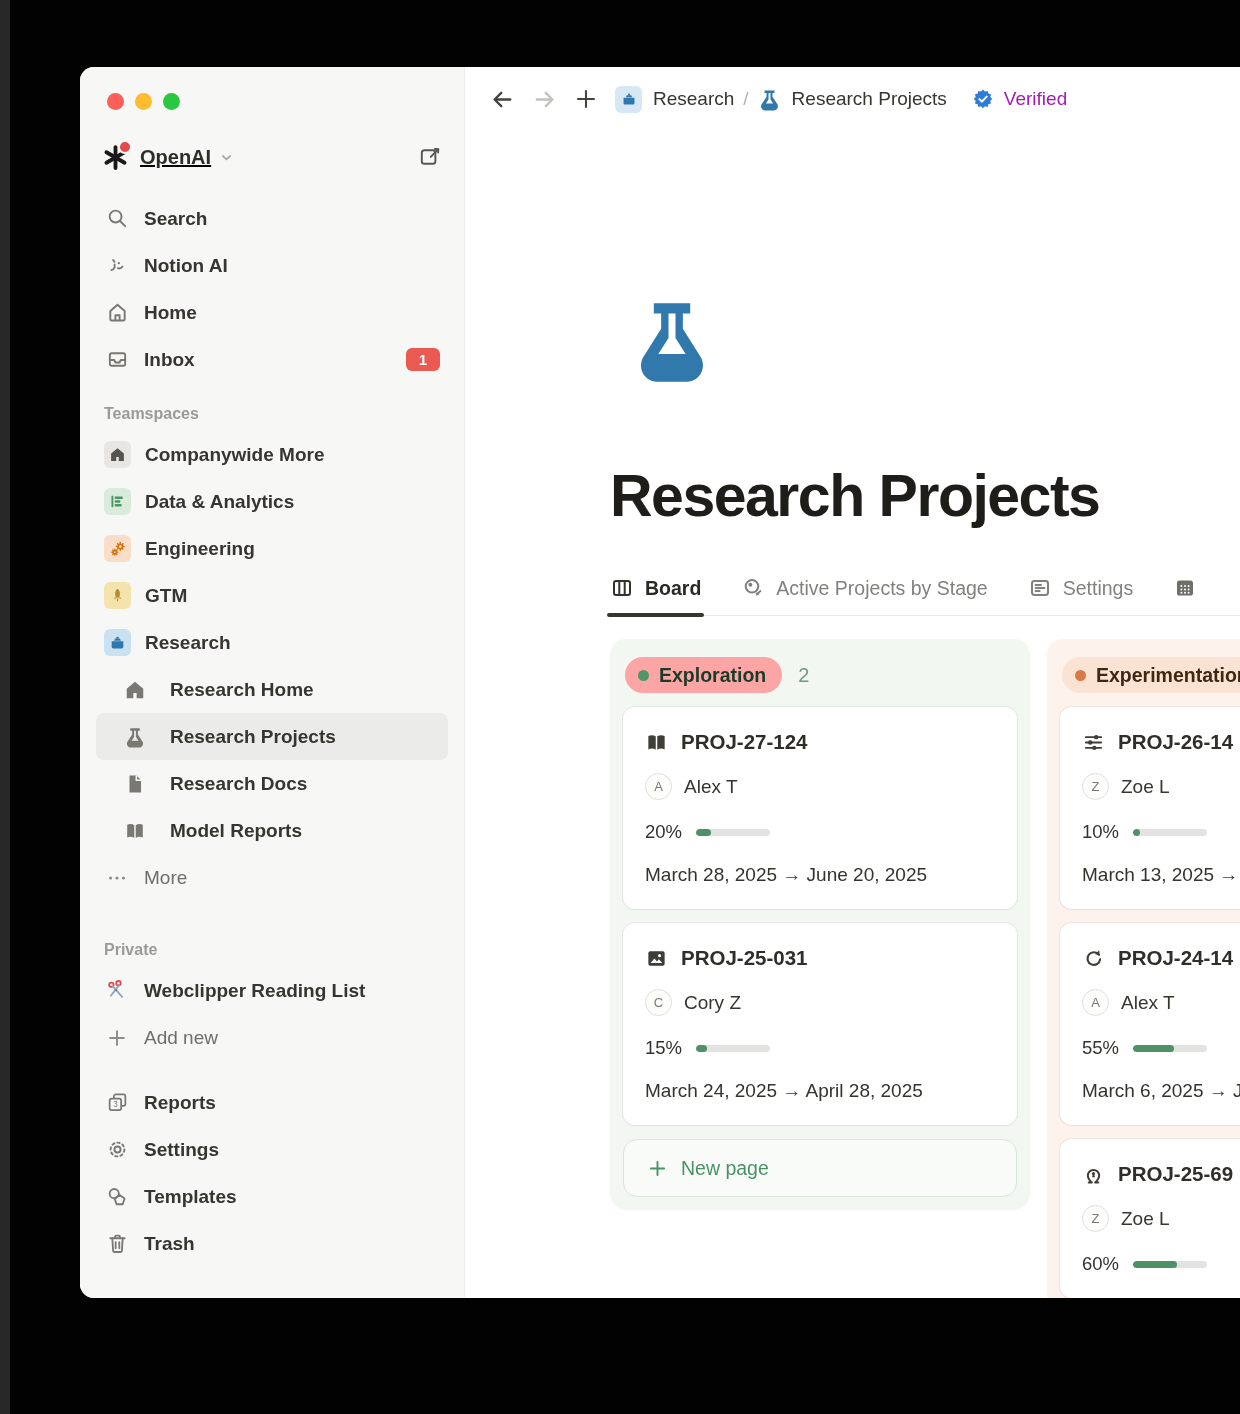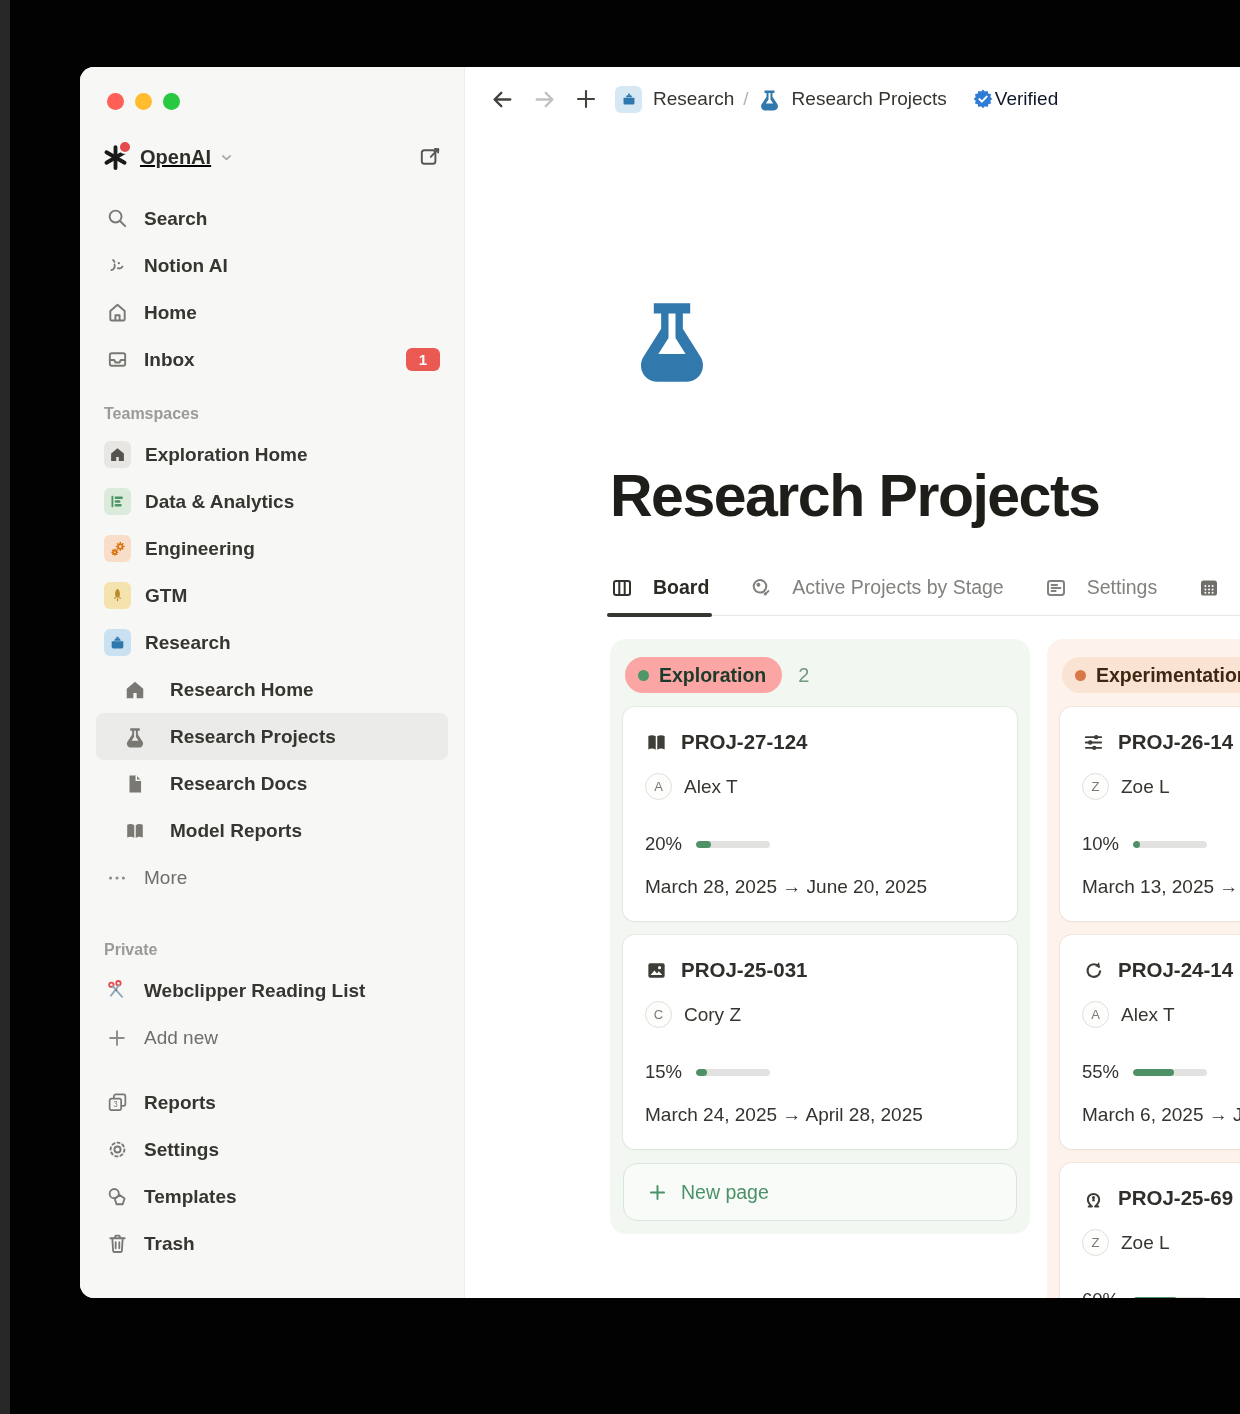--- a/index.html
+++ b/index.html
@@ -50,28 +50,28 @@
   .main{flex:1;background:#fff;display:flex;flex-direction:column;min-width:0;overflow:hidden;}
   .topbar{height:64px;display:flex;align-items:center;padding-left:25px;flex-shrink:0;}
   .tb-ic{display:flex;align-items:center;margin-right:17px;}
   .tb-back{color:#44423d;}.tb-fwd{color:#c3c1be;}.tb-plus{color:#44423d;}
   .crumb-chip{width:27px;height:27px;border-radius:6px;background:#d7e8f5;display:flex;
     align-items:center;justify-content:center;margin-right:11px;}
   .crumb-txt{font-size:19px;font-weight:500;color:#37352f;}
   .crumb-sep{font-size:19px;color:#b4b2ae;margin:0 9px;}
   .crumb-flask{display:flex;margin-right:11px;color:#3178ad;}
   .verified-wrap{display:flex;align-items:center;margin-left:24px;}
-  .verified-lbl{font-size:19px;color:#0f172a;}
+  .verified-lbl{font-size:19px;color:#a21caf;margin-left:9px;}
   .content{flex:1;padding-left:145px;box-sizing:border-box;min-width:0;}
   .page-icon{margin-top:163px;margin-left:20px;width:84px;height:92px;color:#3178ad;}
   .page-title{margin-top:76px;font-size:59px;font-weight:700;color:#1e1d1a;
     letter-spacing:-1.5px;}
   .tabs{display:flex;align-items:center;gap:40px;margin-top:46px;
     border-bottom:1px solid #e9e8e6;}
-  .tab{display:flex;align-items:flex-start;gap:19px;padding-bottom:15px;position:relative;
+  .tab{display:flex;align-items:center;gap:11px;padding-bottom:15px;position:relative;
     white-space:nowrap;}
   .tab .t-ic{display:flex;color:#82817e;}
   .tab .t-lbl{font-size:19.5px;color:#82817e;font-weight:500;}
   .tab.active .t-ic{color:#32312c;}
   .tab.active .t-lbl{color:#2a2923;font-weight:700;}
   .tab.active::after{content:'';position:absolute;left:-3px;right:-3px;bottom:-2px;
     height:4px;background:#37352f;border-radius:2px;}
   
   .board{display:flex;gap:17px;margin-top:23px;align-items:flex-start;}
   .column{width:420px;border-radius:16px;padding:13px;box-sizing:border-box;flex-shrink:0;}
@@ -88,21 +88,21 @@
   .card{background:#fff;border-radius:12px;padding:23px 22px;margin-top:14px;
     box-shadow:0 0 0 1px rgba(15,15,15,0.05),0 1px 3px rgba(15,15,15,0.04);}
   .card-title{display:flex;align-items:center;gap:13px;font-size:20.5px;font-weight:700;
     color:#2f2e2a;white-space:nowrap;}
   .card-title .c-ic{display:flex;color:#3f3d38;flex-shrink:0;}
   .assignee{display:flex;align-items:center;gap:12px;margin-top:19px;}
   .avatar{width:27px;height:27px;border-radius:50%;background:#fdfdfc;
     border:1px solid #dfdedb;box-sizing:border-box;display:flex;align-items:center;
     justify-content:center;font-size:13px;color:#7b7974;flex-shrink:0;}
   .a-name{font-size:19px;color:#37352f;}
-  .progress-row{display:flex;align-items:center;gap:14px;margin-top:33px;}
+  .progress-row{display:flex;align-items:center;gap:14px;margin-top:21px;}
   .pct{font-size:18.5px;color:#33322f;}
   .track{width:74px;height:7px;border-radius:4px;background:#e2e2e0;overflow:hidden;
     display:block;}
   .fill{display:block;height:100%;border-radius:4px;background:#4f9166;}
   .dates{margin-top:21px;font-size:19px;color:#34332e;white-space:nowrap;}
   .new-page{margin-top:14px;height:58px;border-radius:14px;border:1.5px solid #d9e6da;
     background:rgba(255,255,255,0.45);display:flex;align-items:center;padding-left:23px;
     gap:13px;box-sizing:border-box;}
   .new-page .np-lbl{font-size:19.5px;font-weight:500;color:#4b9168;}
   .np-plus{color:#4b9168;display:flex;}
@@ -193,21 +193,21 @@
     </div>
 
     <div class="section-label mt8">Teamspaces</div>
 
     <div class="srow">
       <span class="chip gray">
         <svg width="17" height="17" viewBox="0 0 24 24" fill="#55534e">
             <path d="M12 3 L21 10.6 V21 H13.8 v-5.6 h-3.6 V21 H3 V10.6 Z"></path>
           </svg>
       </span>
-      <span class="lbl">Exploration Home</span>
+      <span class="lbl">Companywide More</span>
     </div>
     <div class="srow">
       <span class="chip green">
         <svg width="17" height="17" viewBox="0 0 24 24" fill="#4d9466">
             <rect x="3.5" y="4" width="2.6" height="16" rx="1"></rect>
             <rect x="8" y="5" width="11.5" height="3.4" rx="1.2"></rect>
             <rect x="8" y="10.3" width="8" height="3.4" rx="1.2"></rect>
             <rect x="8" y="15.6" width="9.8" height="3.4" rx="1.2"></rect>
           </svg>
       </span>

